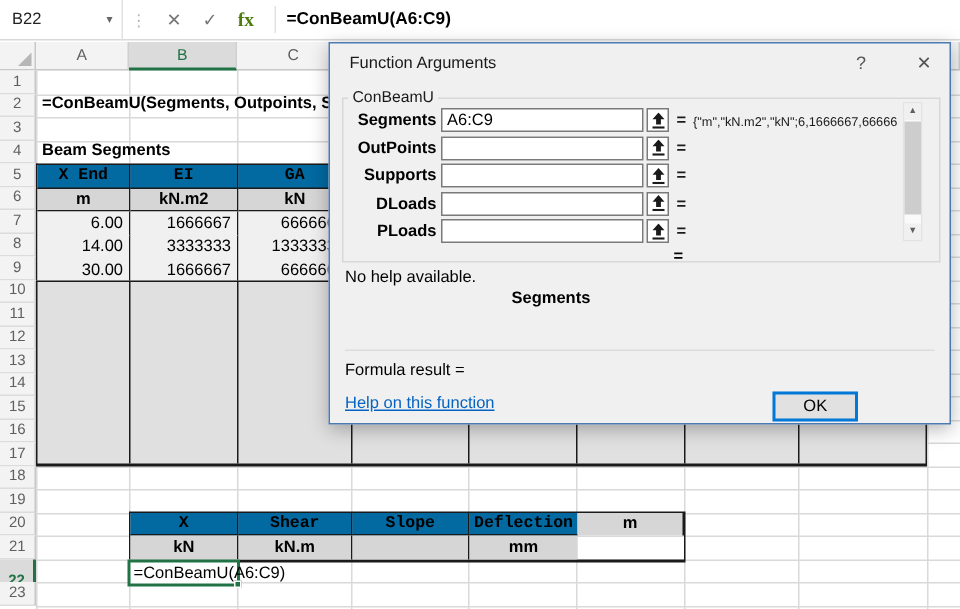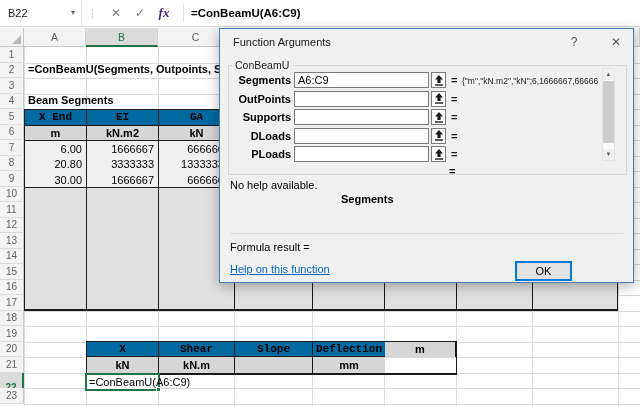--- a/index.html
+++ b/index.html
@@ -7,22 +7,22 @@
     font-family:"Liberation Sans", sans-serif; position:relative; }
 
   
   .formula-bar { position:absolute; left:0; top:0; width:640px; height:27px;
     background:#fff; border-bottom:1px solid #d8d8d8; display:flex; align-items:center; z-index:5; }
   .name-box { width:82px; height:27px; display:flex; align-items:center; padding-left:8px;
     position:relative; border-right:1px solid #e1e1e1; font-size:11px; color:#222; }
   .nb-arrow { position:absolute; right:6px; top:8px; font-size:8px; color:#666; }
   .fb-dots { color:#b8b8b8; font-size:11px; margin:0 6px 0 5px; }
   .fb-btn { width:24px; text-align:center; font-size:12px; color:#787878; background:none; border:none; }
-  .fb-fx { font-family:"Liberation Serif", serif; font-style:italic; font-weight:bold;
-    color:#4c1d95; font-size:13px; }
+  .fb-fx { font-family:"Liberation Serif", serif; font-weight:bold;
+    color:#4d7c0f; font-size:13px; }
   .fb-divider { width:1px; height:18px; background:#e1e1e1; margin:0 7px; }
   .fb-formula { font-size:11.5px; font-weight:600; color:#000; white-space:nowrap; }
 
   
   .corner { position:absolute; left:0; top:28px; width:24px; height:19px; background:#f3f3f3;
     border-right:1px solid #c8c8c8; border-bottom:1px solid #c8c8c8; z-index:2; }
   .corner::after { content:""; position:absolute; right:2px; bottom:2px;
     border-left:9px solid transparent; border-bottom:9px solid #b7b7b7; }
   .col-header { position:absolute; top:28px; height:19px; background:#f3f3f3;
     border-right:1px solid #d0d0d0; border-bottom:1px solid #c8c8c8;
@@ -189,21 +189,21 @@
 <div class="seg-table">
   <div class="cell hdr vr">X End</div>
   <div class="cell hdr vr">EI</div>
   <div class="cell hdr">GA</div>
   <div class="cell unit vr">m</div>
   <div class="cell unit vr">kN.m2</div>
   <div class="cell unit">kN</div>
   <div class="cell num vr">6.00</div>
   <div class="cell num vr">1666667</div>
   <div class="cell num">6666667</div>
-  <div class="cell num vr">20.80</div>
+  <div class="cell num vr">14.00</div>
   <div class="cell num vr">3333333</div>
   <div class="cell num">13333333</div>
   <div class="cell num vr">30.00</div>
   <div class="cell num vr">1666667</div>
   <div class="cell num">6666667</div>
 </div>
 
 <div class="block" id="gray-block">
     <div class="block-line" style="left: 61px;"></div>
     <div class="block-line" style="left: 133px;"></div>

